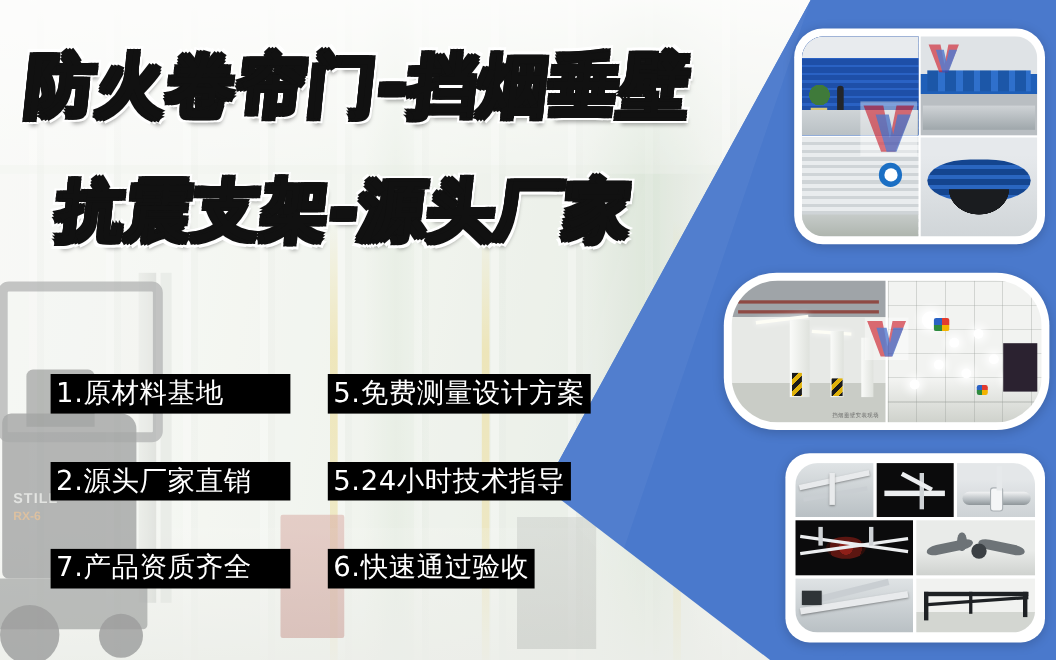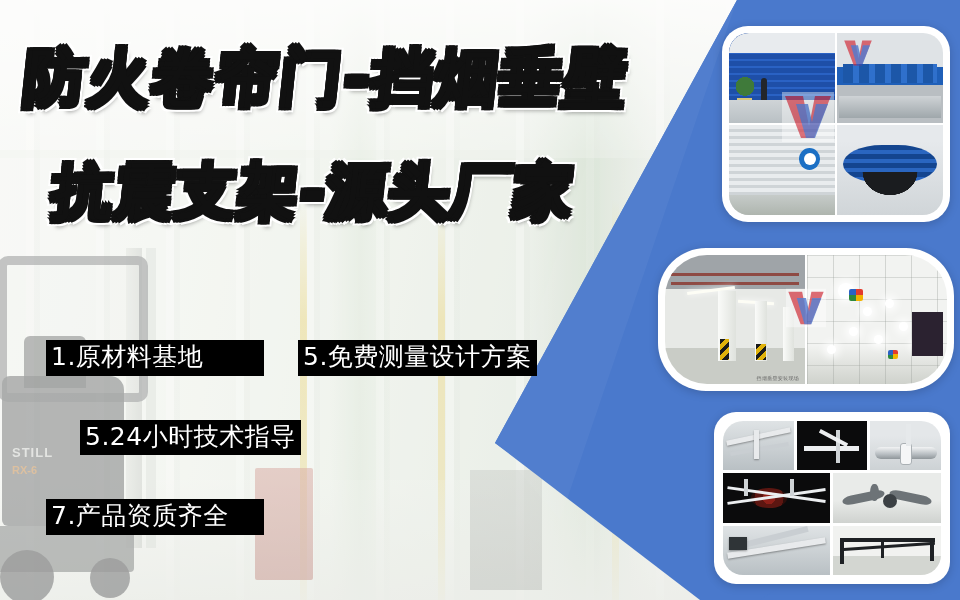--- a/index.html
+++ b/index.html
@@ -331,21 +331,23 @@
   <div class="headline h2">
     <span class="g">抗震支架-源头厂家</span>
   </div>
 
   <div class="features">
     <div class="feat-row">
       <span class="feat col1">1.原材料基地</span>
       <span class="feat col2">5.免费测量设计方案</span>
     </div>
     <div class="feat-row">
+      <span class="feat col1">2.源头厂家直销</span>
       <span class="feat col2">5.24小时技术指导</span>
     </div>
     <div class="feat-row">
       <span class="feat col1">7.产品资质齐全</span>
+      <span class="feat col2">6.快速通过验收</span>
     </div>
   </div>
 
 
 </div>
 
 </body></html>

